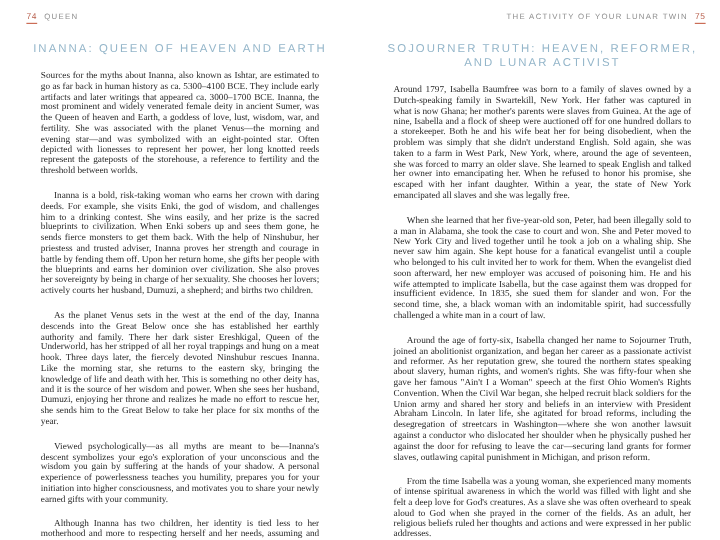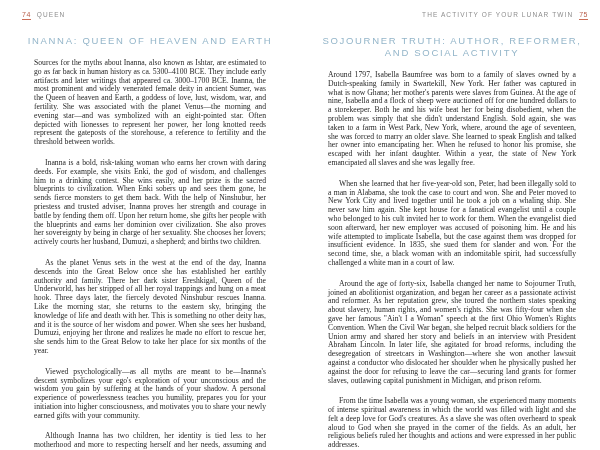--- a/index.html
+++ b/index.html
@@ -74,22 +74,22 @@
       <p>Although Inanna has two children, her identity is tied less to her motherhood and more to respecting herself and her needs, assuming and asserting her authority, and furthering the development of civilization and the earth's fertility. Her lunar potential to be sovereign over herself resides in your unconscious, waiting to be awakened. Acquiring the ego strength to defend your rights and act on your principles is key to her awakening.</p>
     </div>
   </div>
 
   <div class="page right">
     <div class="head">
       <span class="runhead">THE ACTIVITY OF YOUR LUNAR TWIN</span>
       <span class="pagenum">75</span>
     </div>
     <h1 class="title">
-      <span class="line">SOJOURNER TRUTH: AUTHOR, REFORMER,</span>
-      <span class="line">AND SOCIAL ACTIVITY</span>
+      <span class="line">SOJOURNER TRUTH: HEAVEN, REFORMER,</span>
+      <span class="line">AND LUNAR ACTIVIST</span>
     </h1>
     <div class="bodytext">
       <p>Around 1797, Isabella Baumfree was born to a family of slaves owned by a Dutch-speaking family in Swartekill, New York. Her father was captured in what is now Ghana; her mother's parents were slaves from Guinea. At the age of nine, Isabella and a flock of sheep were auctioned off for one hundred dollars to a storekeeper. Both he and his wife beat her for being disobedient, when the problem was simply that she didn't understand English. Sold again, she was taken to a farm in West Park, New York, where, around the age of seventeen, she was forced to marry an older slave. She learned to speak English and talked her owner into emancipating her. When he refused to honor his promise, she escaped with her infant daughter. Within a year, the state of New York emancipated all slaves and she was legally free.</p>
       <p>When she learned that her five-year-old son, Peter, had been illegally sold to a man in Alabama, she took the case to court and won. She and Peter moved to New York City and lived together until he took a job on a whaling ship. She never saw him again. She kept house for a fanatical evangelist until a couple who belonged to his cult invited her to work for them. When the evangelist died soon afterward, her new employer was accused of poisoning him. He and his wife attempted to implicate Isabella, but the case against them was dropped for insufficient evidence. In 1835, she sued them for slander and won. For the second time, she, a black woman with an indomitable spirit, had successfully challenged a white man in a court of law.</p>
       <p>Around the age of forty-six, Isabella changed her name to Sojourner Truth, joined an abolitionist organization, and began her career as a passionate activist and reformer. As her reputation grew, she toured the northern states speaking about slavery, human rights, and women's rights. She was fifty-four when she gave her famous "Ain't I a Woman" speech at the first Ohio Women's Rights Convention. When the Civil War began, she helped recruit black soldiers for the Union army and shared her story and beliefs in an interview with President Abraham Lincoln. In later life, she agitated for broad reforms, including the desegregation of streetcars in Washington—where she won another lawsuit against a conductor who dislocated her shoulder when he physically pushed her against the door for refusing to leave the car—securing land grants for former slaves, outlawing capital punishment in Michigan, and prison reform.</p>
       <p>From the time Isabella was a young woman, she experienced many moments of intense spiritual awareness in which the world was filled with light and she felt a deep love for God's creatures. As a slave she was often overheard to speak aloud to God when she prayed in the corner of the fields. As an adult, her religious beliefs ruled her thoughts and actions and were expressed in her public addresses.</p>
     </div>
   </div>
 
 </div>

